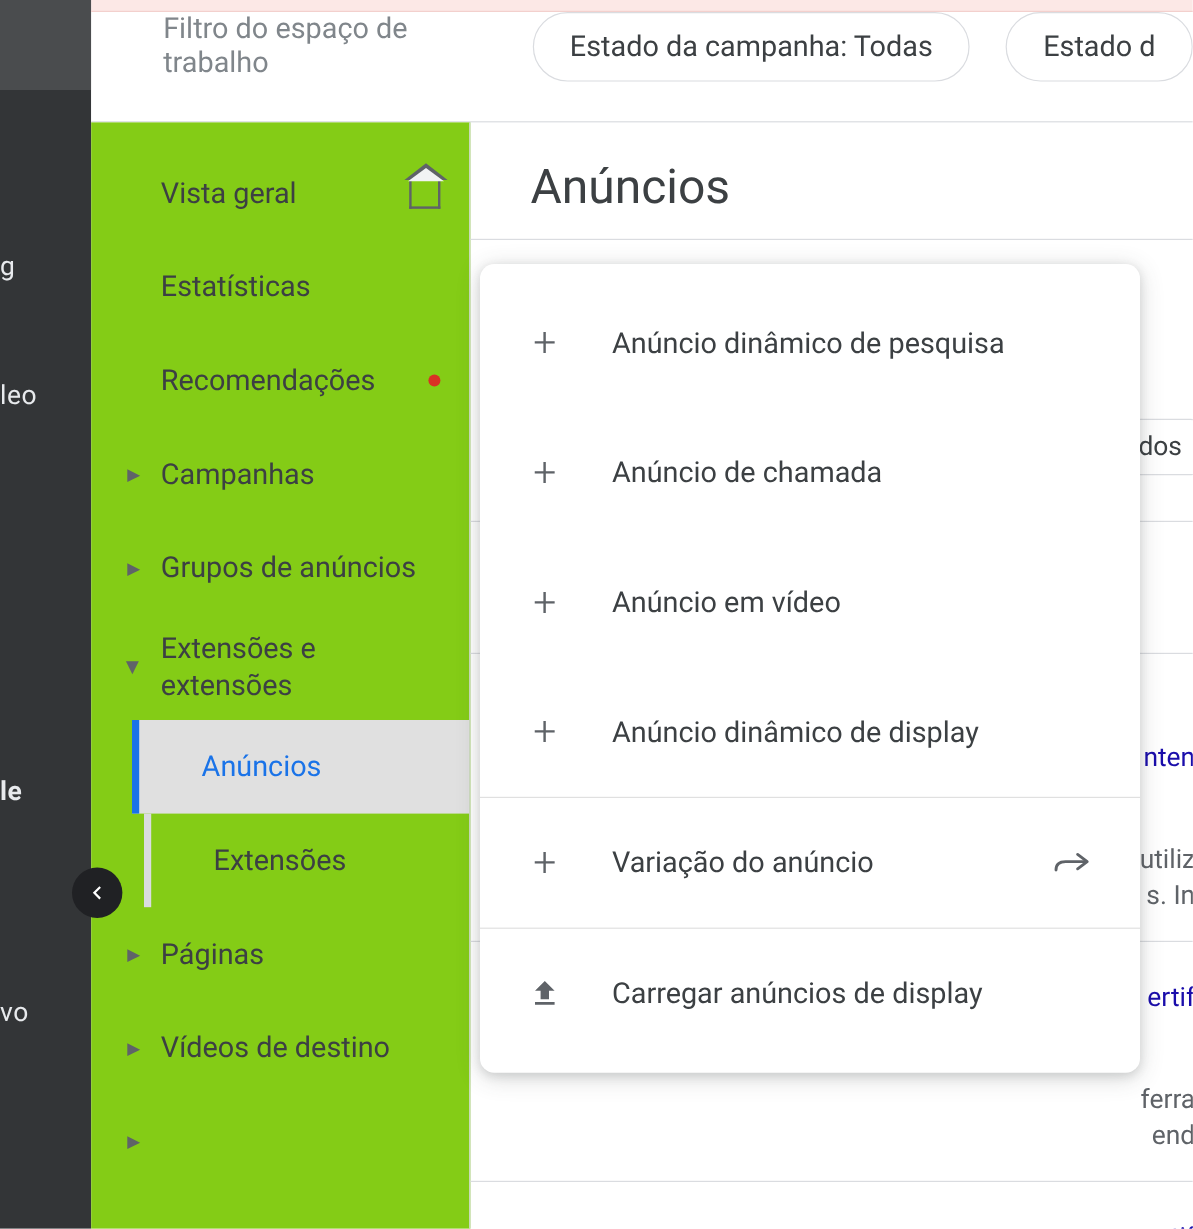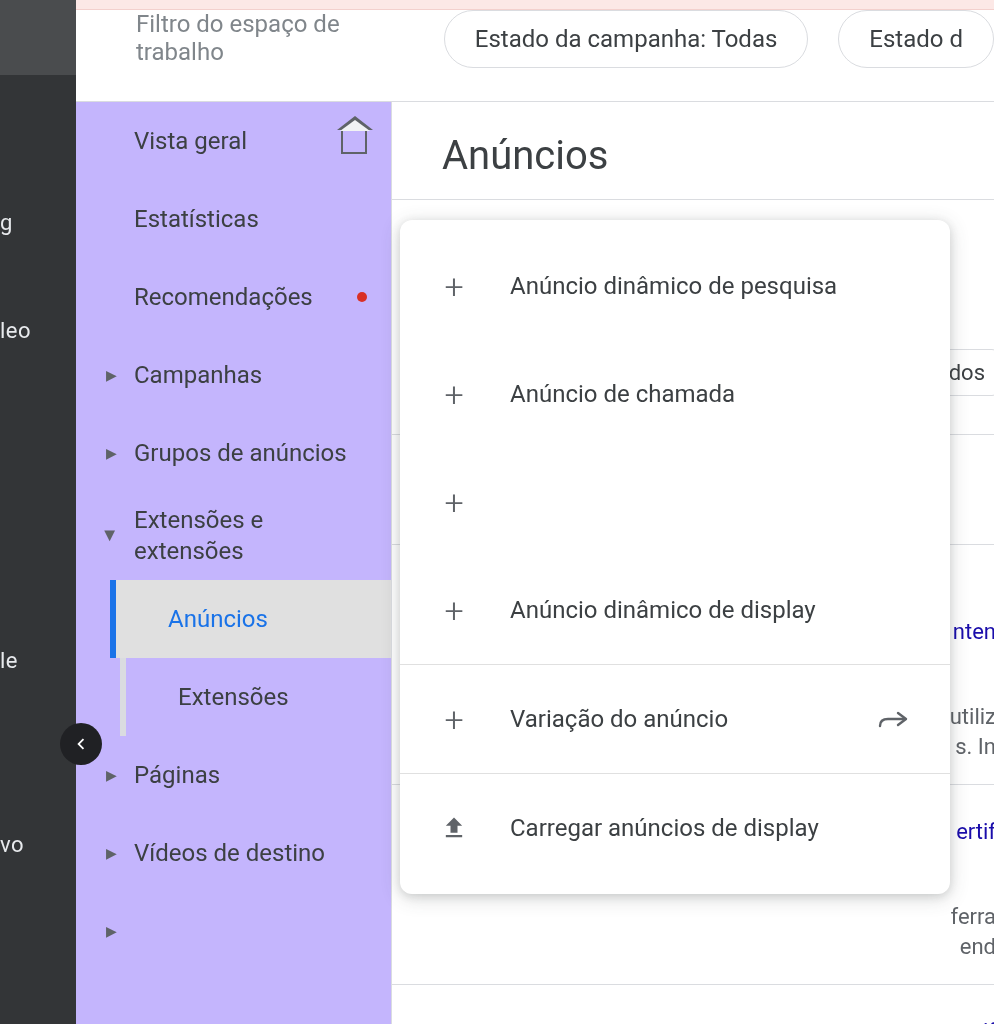--- a/index.html
+++ b/index.html
@@ -66,22 +66,23 @@
     color: #3c4043;
     white-space: nowrap;
   }
 
   
   .side-nav {
     position: absolute;
     top: 102px; left: 76px;
     width: 316px;
     height: 922px;
-    background: #c4b5fd;
+    background: #84cc16;
     border-right: 1px solid #dadce0;
+    padding-top: 20px;
   }
   .nav-item {
     height: 78px;
     display: flex;
     align-items: center;
     padding-left: 58px;
     padding-right: 24px;
     font-size: 24px;
     color: #3c4043;
     position: relative;
@@ -240,21 +241,21 @@
     margin: 0;
   }
 </style>
 </head>
 <body>
 
 <div class="dark-rail">
   <div class="rail-lighter"></div>
   <span class="rail-text" style="top:210px;">g</span>
   <span class="rail-text" style="top:318px;">leo</span>
-  <span class="rail-text" style="top:648px;">le</span>
+  <span class="rail-text" style="top:648px;font-weight:bold;">le</span>
   <span class="rail-text" style="top:832px;">vo</span>
 </div>
 
 <div class="pink-strip"></div>
 
 <div class="filter-bar">
   <span class="filter-label">Filtro do espaço de trabalho</span>
   <div class="filter-chip">Estado da campanha: Todas</div>
   <div class="filter-chip">Estado d</div>
 </div>
@@ -332,20 +333,21 @@
   <div class="menu-item">
     <span class="plus">+</span>
     <span>Anúncio dinâmico de pesquisa</span>
   </div>
   <div class="menu-item">
     <span class="plus">+</span>
     <span>Anúncio de chamada</span>
   </div>
   <div class="menu-item">
     <span class="plus">+</span>
+    <span>Anúncio em vídeo</span>
   </div>
   <div class="menu-item">
     <span class="plus">+</span>
     <span>Anúncio dinâmico de display</span>
   </div>
   <div class="menu-divider"></div>
   <div class="menu-item">
     <span class="plus">+</span>
     <span>Variação do anúncio</span>
     <span class="arrow-right">

